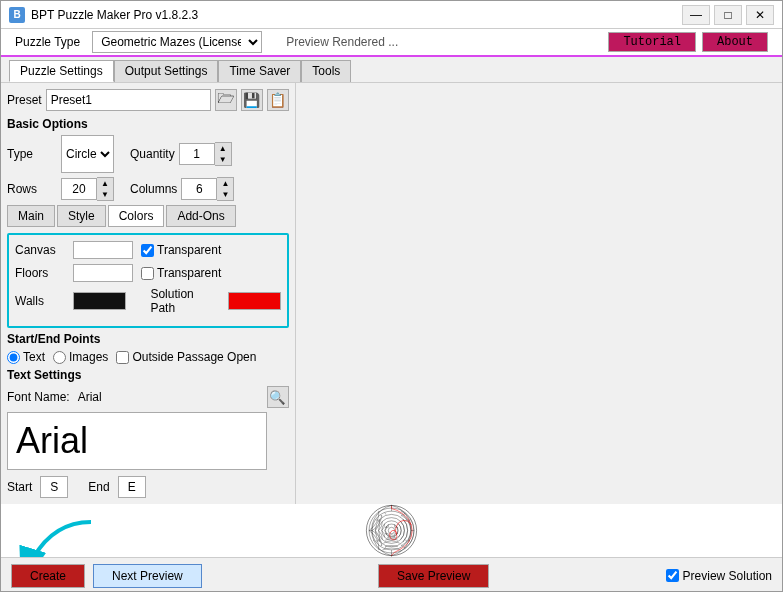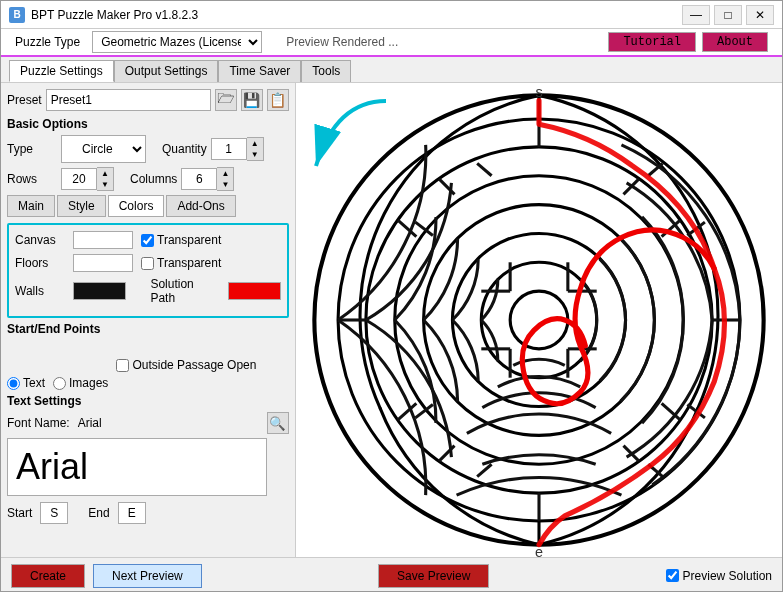--- a/index.html
+++ b/index.html
@@ -94,20 +94,21 @@
     }
     .tab.active {
       background: #fff;
       border-bottom: 1px solid #fff;
       margin-bottom: -1px;
     }
 
     .main-content {
       display: flex;
       height: calc(592px - 28px - 28px - 26px - 36px);
+      flex-direction: column;
     }
 
     .left-panel {
       width: 295px;
       background: #f0f0f0;
       border-right: 1px solid #ccc;
       padding: 6px;
       overflow-y: auto;
     }
 
@@ -137,25 +138,25 @@
       font-weight: bold;
       margin-bottom: 4px;
       margin-top: 2px;
     }
 
     .field-row {
       display: flex; align-items: center; gap: 4px; margin-bottom: 4px;
     }
     .field-label { font-size: 12px; min-width: 50px; }
     .field-select {
-      padding: 2px 16px;
+      padding: 2px 0;
       border: 1px solid #aaa;
       background: white;
       font-size: 12px;
-      height: 28px;
+      height: 38px;
     }
     .spin-group {
       display: flex; align-items: center;
     }
     .spin-input {
       width: 36px;
       height: 22px;
       border: 1px solid #aaa;
       text-align: center;
       font-size: 12px;
@@ -219,21 +220,21 @@
       font-size: 12px;
       font-weight: bold;
       margin-bottom: 4px;
       margin-top: 2px;
     }
 
     .radio-row {
       display: flex; align-items: center; gap: 8px; margin-bottom: 4px;
     }
     .radio-label {
-      display: flex; align-items: center; gap: 3px; font-size: 12px; cursor: pointer; margin-top: 36px;
+      display: flex; align-items: center; gap: 3px; font-size: 12px; cursor: pointer;
     }
 
     .text-settings-section { margin-bottom: 4px; }
     .font-name-row {
       display: flex; align-items: center; gap: 4px; margin-bottom: 4px;
     }
     .font-preview-box {
       border: 1px solid #aaa;
       background: white;
       width: 260px;

